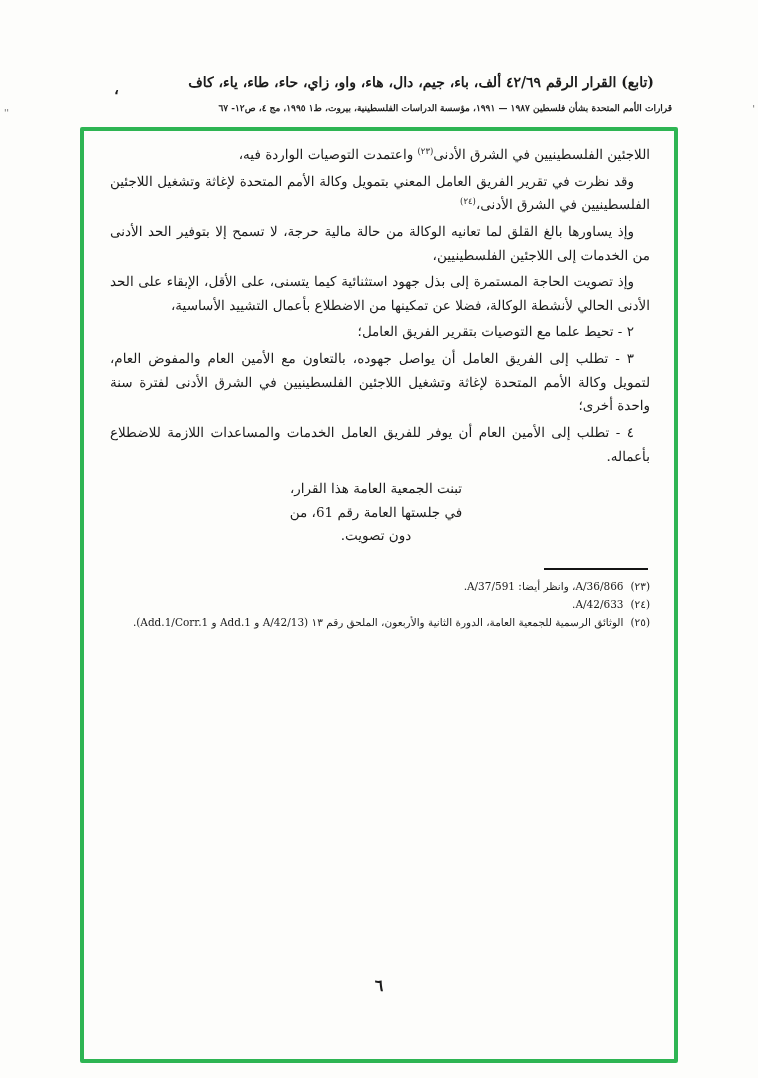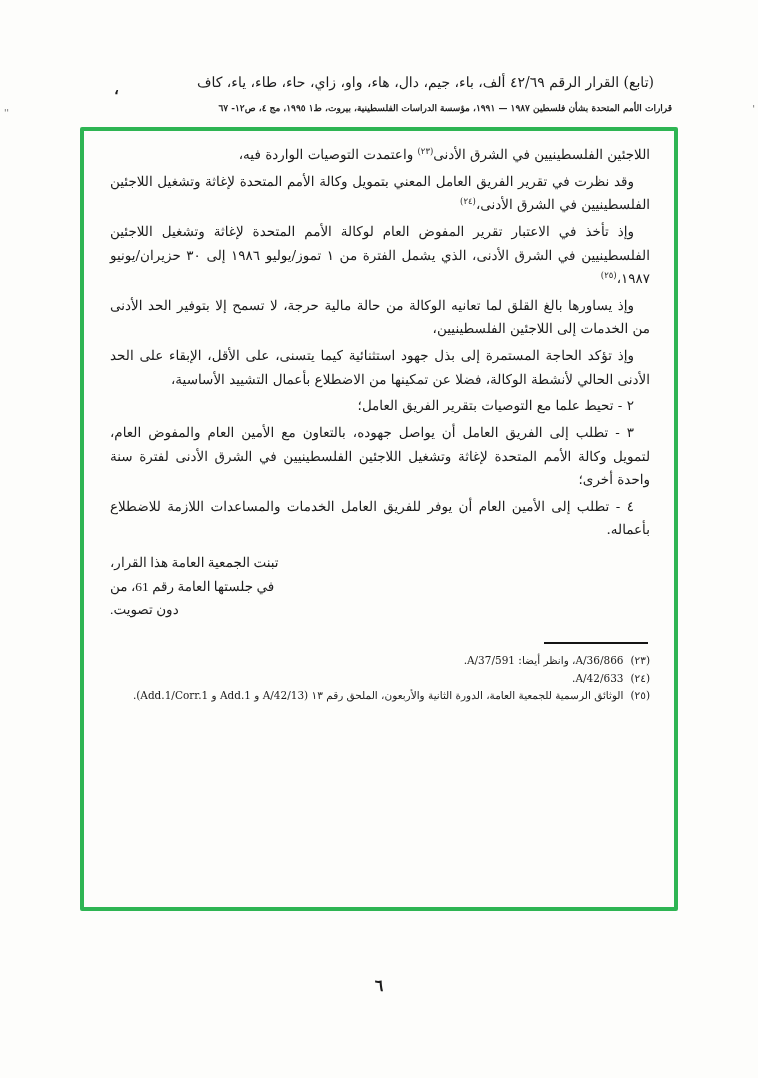--- a/index.html
+++ b/index.html
@@ -7,58 +7,58 @@
     position:relative;
     width:758px;height:1078px;
     background:#fdfdfb;
     font-family:"DejaVu Serif","Liberation Serif",serif;
     color:#1b1b1b;
     direction:rtl;
     overflow:hidden;
   }
   .header-title{
     position:absolute;top:74px;right:104px;
-    font-size:14px;font-weight:400;white-space:nowrap;
+    font-size:14px;font-weight:700;white-space:nowrap;
     letter-spacing:.2px;
   }
   .header-end-mark{
     position:absolute;top:80px;left:114px;
     font-size:15px;font-weight:700;
   }
   .source-line{
     position:absolute;top:103px;right:86px;left:70px;
     font-size:9px;font-weight:700;white-space:nowrap;
     letter-spacing:.3px;color:#222;
   }
   .scan-mark{position:absolute;font-size:9px;color:#555;}
   .scan-mark.left{left:4px;top:108px;}
   .scan-mark.right{right:3px;top:104px;}
   .green-box{
     position:absolute;left:80px;top:127px;
-    width:598px;height:784px;
+    width:598px;height:936px;
     border:4px solid #2eb553;border-radius:2px;
     box-sizing:border-box;
     padding:12px 24px 14px 26px;
     overflow:hidden;
     display:flex;flex-direction:column;
   }
   .para{
     margin:0 0 3px 0;
     font-size:13.5px;line-height:1.75;
     text-align:justify;text-align-last:right;
     text-indent:16px;
   }
   .para.no-indent{text-indent:0;}
   .para b{font-weight:400;}
   .para sup{font-size:8.5px;line-height:0;}
   .adoption{
     margin-top:6px;padding-right:8px;
     font-size:13.5px;line-height:1.75;
   }
-  .adoption div{text-align:left;font-family:Liberation Serif, serif;}
+  .adoption div{text-align:center;}
   .fn-divider{
     width:104px;border-top:2px solid #141414;
     margin:20px 2px 9px 0;
   }
   .footnote-row{
     display:flex;gap:7px;
     font-size:10.5px;line-height:1.5;
     margin:0 0 2px 0;
   }
   .footnote-row .fn-marker{flex:0 0 auto;}
@@ -77,23 +77,22 @@
   <div class="header-end-mark">،</div>
   <div class="source-line">قرارات الأمم المتحدة بشأن فلسطين ١٩٨٧ — ١٩٩١، مؤسسة الدراسات الفلسطينية، بيروت، ط١ ١٩٩٥، مج ٤، ص١٢- ٦٧</div>
 
   <span class="scan-mark left">''</span>
   <span class="scan-mark right">'</span>
 
   <div class="green-box" style="border-color: rgb(46, 181, 83);">
     <div>
         <p class="para no-indent"><span>اللاجئين الفلسطينيين في الشرق الأدنى</span><sup>(٢٣)</sup><span> واعتمدت التوصيات الواردة فيه،</span></p>
         <p class="para"><b>وقد نظرت</b><span> في تقرير الفريق العامل المعني بتمويل وكالة الأمم المتحدة لإغاثة وتشغيل اللاجئين الفلسطينيين في الشرق الأدنى،</span><sup>(٢٤)</sup></p>
-        <p class="para"><b>وإذ تأخذ</b><span> في الاعتبار تقرير المفوض العام لوكالة الأمم المتحدة لإغاثة وتشغيل اللاجئين الفلسطينيين في الشرق الأدنى، الذي يشمل الفترة من ١ تموز/يوليو ١٩٨٦ إلى ٣٠ حزيران/يونيو ١٩٨٧،</span><sup>(٢٥)</sup></p>
         <p class="para"><b>وإذ يساورها بالغ القلق</b><span> لما تعانيه الوكالة من حالة مالية حرجة، لا تسمح إلا بتوفير الحد الأدنى من الخدمات إلى اللاجئين الفلسطينيين،</span></p>
-        <p class="para"><b>وإذ تؤكد</b><span> الحاجة المستمرة إلى بذل جهود استثنائية كيما يتسنى، على الأقل، الإبقاء على الحد الأدنى الحالي لأنشطة الوكالة، فضلا عن تمكينها من الاضطلاع بأعمال التشييد الأساسية،</span></p>
+        <p class="para"><b>وإذ تصويت</b><span> الحاجة المستمرة إلى بذل جهود استثنائية كيما يتسنى، على الأقل، الإبقاء على الحد الأدنى الحالي لأنشطة الوكالة، فضلا عن تمكينها من الاضطلاع بأعمال التشييد الأساسية،</span></p>
         <p class="para"><span>٢ - </span><b>تحيط علما مع التوصيات</b><span> بتقرير الفريق العامل؛</span></p>
         <p class="para"><span>٣ - </span><b>تطلب</b><span> إلى الفريق العامل أن يواصل جهوده، بالتعاون مع الأمين العام والمفوض العام، لتمويل وكالة الأمم المتحدة لإغاثة وتشغيل اللاجئين الفلسطينيين في الشرق الأدنى لفترة سنة واحدة أخرى؛</span></p>
         <p class="para"><span>٤ - </span><b>تطلب</b><span> إلى الأمين العام أن يوفر للفريق العامل الخدمات والمساعدات اللازمة للاضطلاع بأعماله.</span></p>
       </div>
     <div class="adoption">
         <div>تبنت الجمعية العامة هذا القرار،</div>
         <div>في جلستها العامة رقم 61، من</div>
         <div>دون تصويت.</div>
       </div>
     <div class="fn-divider"></div>

